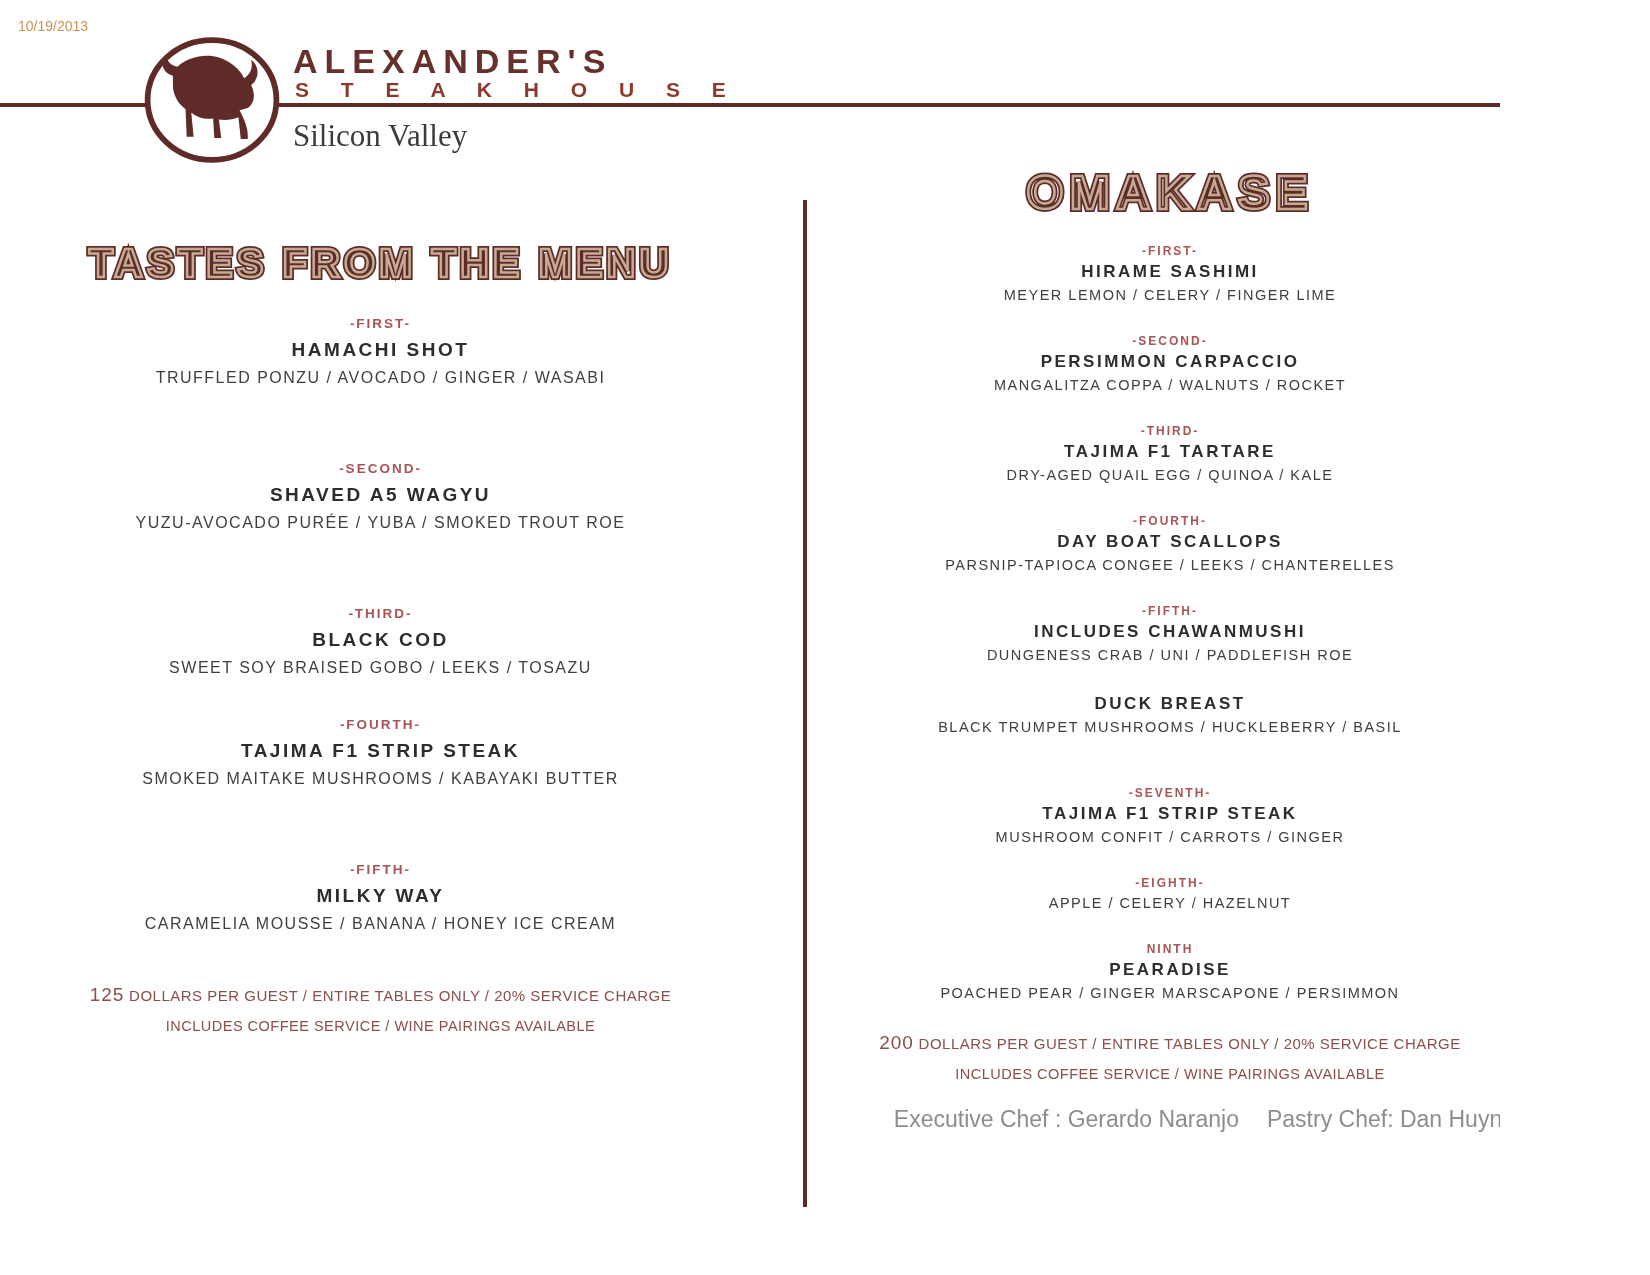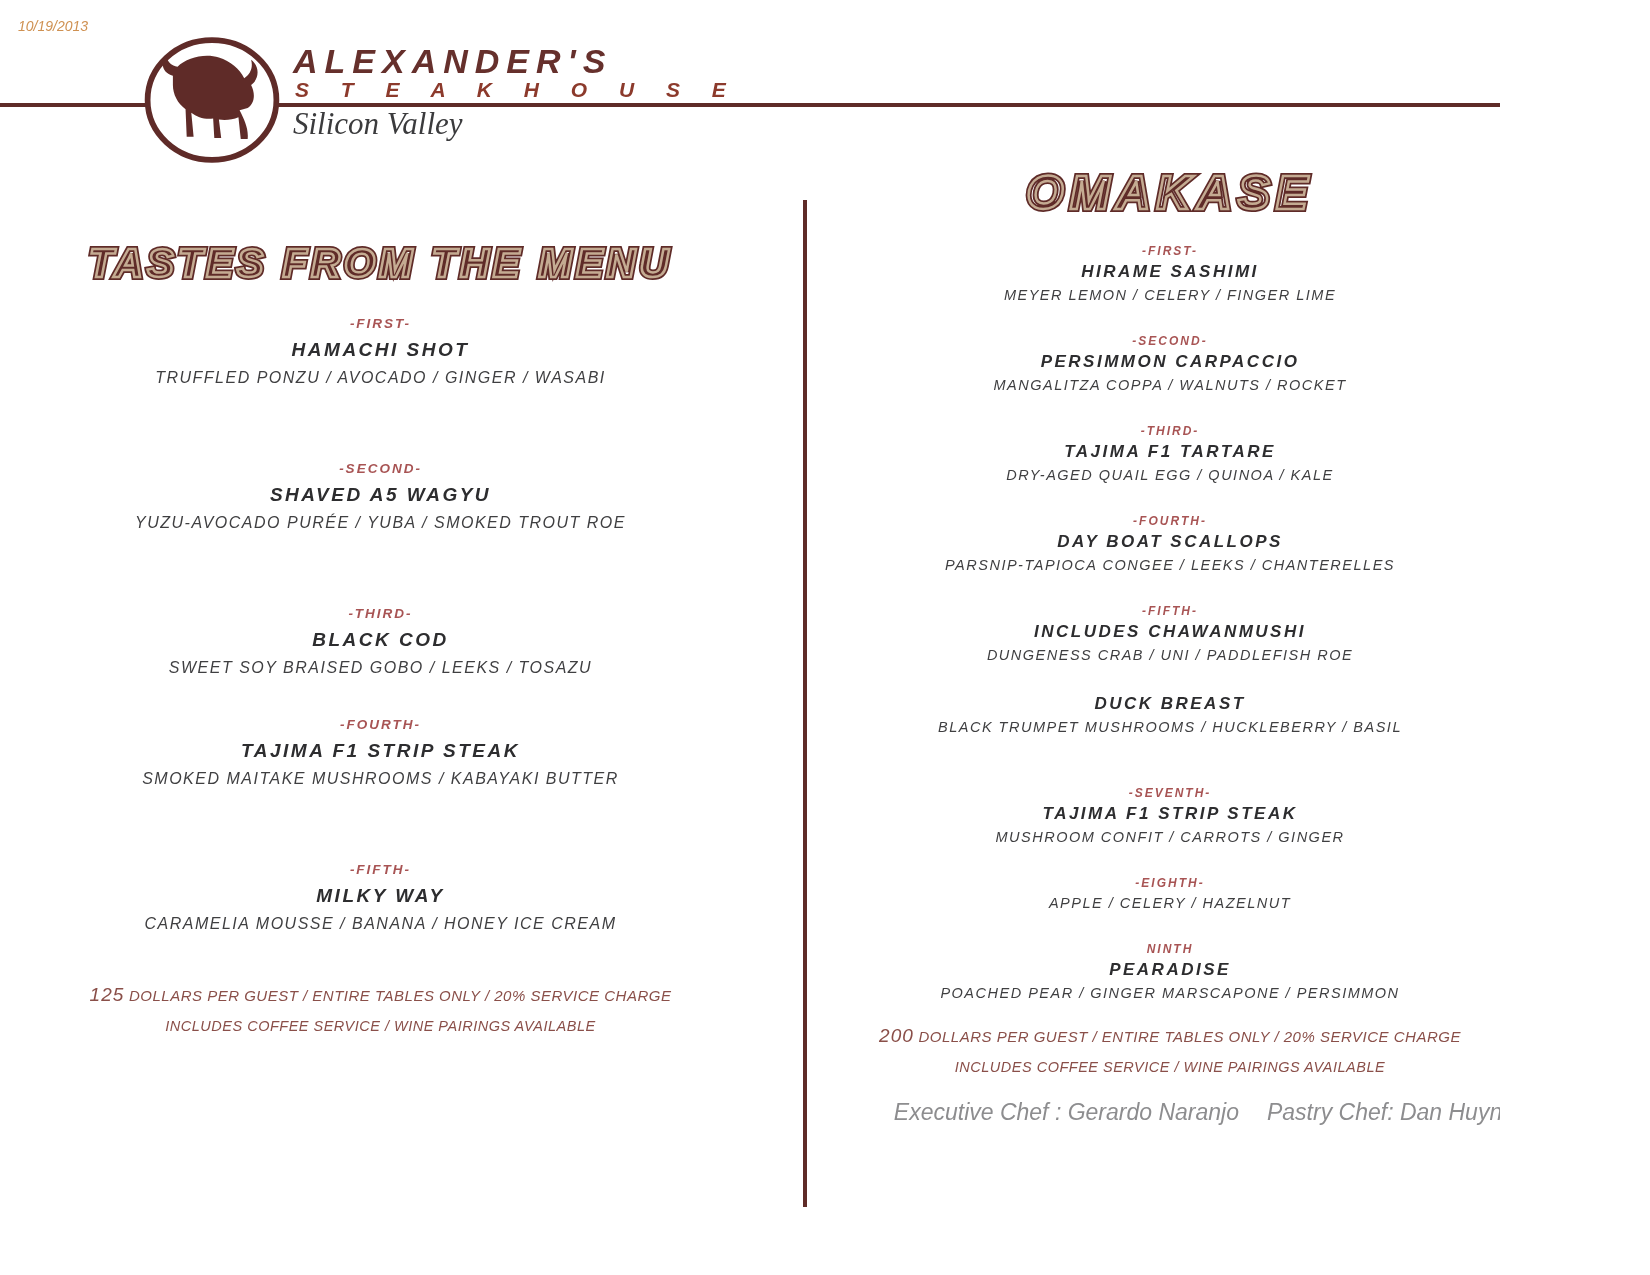--- a/index.html
+++ b/index.html
@@ -1,27 +1,27 @@
 <!DOCTYPE html>
 <html style="--maroon: #5f2b28; --maroon_dark: #66302c; --maroon_bright: #8c3a2c; --tan: #c4ab92; --label_red: #a85454; --text_dark: #2d2d2f; --text_gray: #3f3f41; --price_maroon: #8a4f49; --chef_gray: #8d8d8f; --date_orange: #cf9152;"><head>
 <meta charset="utf-8">
 <style>
   html,body{margin:0;padding:0;background:#ffffff;}
   .page{position:relative;width:1500px;height:1275px;background:#fff;overflow:hidden;
-        font-family:"Liberation Sans","DejaVu Sans",sans-serif;font-style:italic;}
+        font-family:"Liberation Sans","DejaVu Sans",sans-serif;}
 
   
   .date{position:absolute;left:18px;top:18px;font-size:14px;color:var(--date_orange,#cf9152);}
   .header-rule{position:absolute;left:0;top:103px;width:1650px;height:4px;background:var(--maroon,#5f2b28);}
   .logo{position:absolute;left:143px;top:36px;width:138px;height:128px;}
   .brand-name{position:absolute;left:293px;top:42px;font-size:34px;font-weight:bold;
               letter-spacing:7px;color:var(--maroon_dark,#66302c);white-space:nowrap;}
   .brand-type{position:absolute;left:295px;top:78px;font-size:21px;font-weight:bold;
               letter-spacing:13px;color:var(--maroon_bright,#8c3a2c);white-space:nowrap;text-align:center;}
-  .brand-loc{position:absolute;left:293px;top:106px;font-size:31px;
+  .brand-loc{position:absolute;left:293px;top:118px;font-size:31px;
              font-family:"Liberation Serif","DejaVu Serif",serif;color:#3b3b3d;white-space:nowrap;}
 
   
   .divider{position:absolute;left:803px;top:200px;width:4px;height:1007px;background:var(--maroon,#5f2b28);}
   .col{position:absolute;text-align:center;}
   .col-left{left:38px;top:238px;width:685px;}
   .col-right{left:825px;top:166px;width:690px;}
 
   
   .inline-title{position:relative;display:block;font-weight:bold;white-space:nowrap;}
@@ -52,21 +52,21 @@
   .col-right div.course{margin-bottom:30px;}
   .col-right div.course:nth-of-type(6){margin-bottom:50px;}
   .col-right div.course:nth-of-type(9){margin-bottom:0;}
 
   
   .price-line{color:var(--price_maroon,#8a4f49);white-space:nowrap;font-size:15px;letter-spacing:0.5px;}
   .price-amount{font-size:19px;letter-spacing:1px;}
   .includes-line{color:var(--price_maroon,#8a4f49);white-space:nowrap;font-size:14.5px;
                  letter-spacing:0.5px;margin-top:12px;}
   .col-left .price-line{margin-top:50px;}
-  .col-right .price-line{margin-top:23px;}
+  .col-right .price-line{margin-top:30px;}
   .chef-line{margin-top:24px;color:var(--chef_gray,#8d8d8f);font-size:23px;white-space:nowrap;text-align:right;}
   .chef-line .gap{display:inline-block;width:28px;}
 </style>
 </head>
 <body>
 
 <div class="page">
 
   <div class="date">10/19/2013</div>
   <div class="header-rule"></div>

